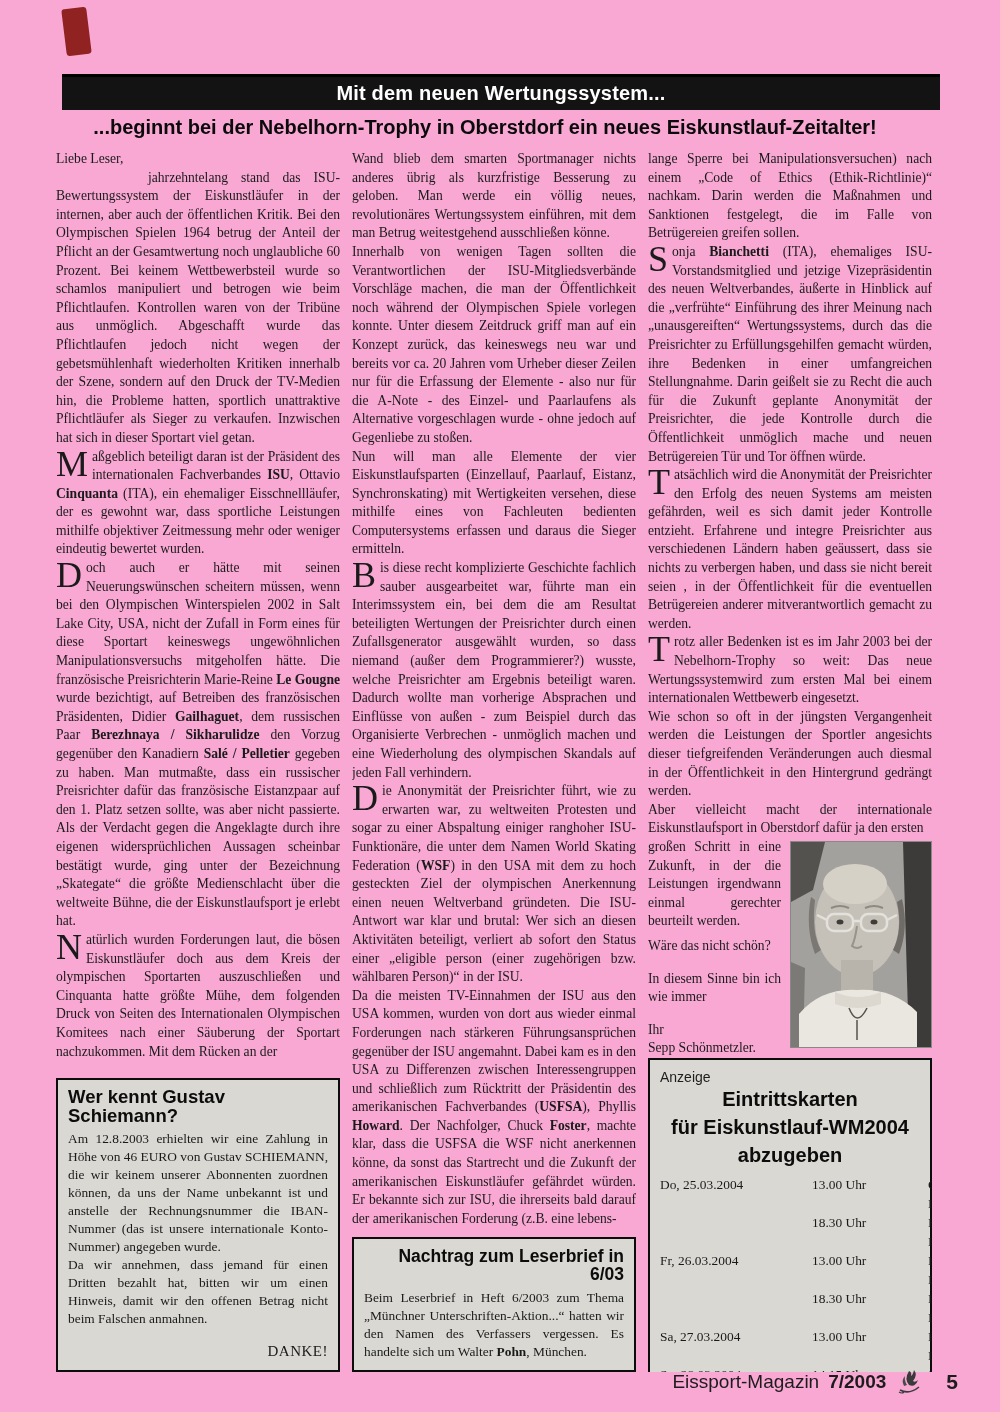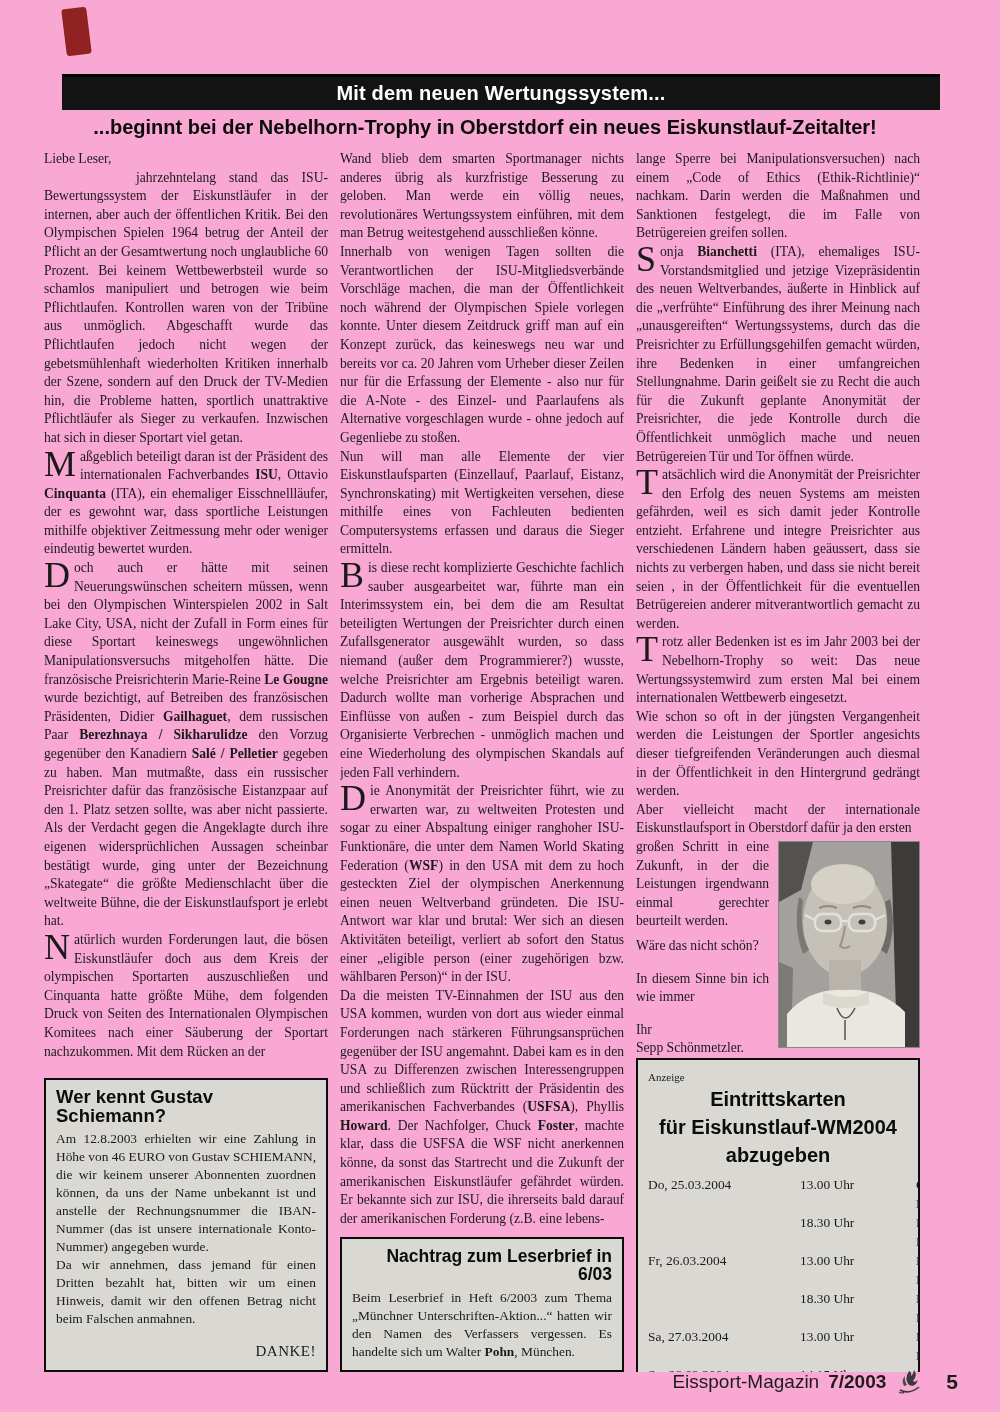--- a/index.html
+++ b/index.html
@@ -4,35 +4,35 @@
 <style>
   html,body{margin:0;padding:0;}
   body{width:1000px;height:1412px;background:#e9e8e4;font-family:"Liberation Serif",serif;}
   .page{position:relative;width:1000px;height:1412px;background:#f9a8d4;overflow:hidden;color:#1a1a1a;}
   .red-mark{position:absolute;left:64px;top:8px;width:25px;height:47px;background:#871711;border-radius:3px;transform:rotate(-7deg);opacity:.92;}
   .banner{position:absolute;left:62px;top:74px;width:878px;height:33px;background:#131313;border-top:3px solid #000;
           display:flex;align-items:center;justify-content:center;}
   .banner span{color:#fff;font-family:"Liberation Sans",sans-serif;font-weight:bold;font-size:20px;letter-spacing:.2px;}
   .subhead{position:absolute;left:46px;top:116px;width:878px;text-align:center;
            font-family:"Liberation Sans",sans-serif;font-weight:bold;font-size:20px;color:#0b0b0b;}
-  .content{position:absolute;left:44px;top:150px;width:876px;height:1222px;display:flex;gap:12px;}
+  .content{position:absolute;left:56px;top:150px;width:876px;height:1222px;display:flex;gap:12px;}
   .col{width:284px;display:flex;flex-direction:column;overflow:hidden;font-size:13.6px;line-height:18.6px;}
   .coltext p{margin:0;text-align:justify;}
   .coltext p.salutation{text-align:left;}
   .coltext p.bigindent{text-indent:92px;}
   .coltext p.gap{margin-top:14px;}
   .coltext p.gap-sm{margin-top:6px;}
   .dropcap{float:left;font-size:36px;line-height:29px;padding:2px 4px 0 0;font-family:"Liberation Serif",serif;}
   .portrait{float:right;width:140px;height:205px;margin:3px 0 5px 9px;border:1px solid #8a8884;background:#a8a6a2;}
   .box{border:2px solid #0c0c0c;background:#d9d8d3;padding:8px 10px 9px;margin-top:auto;}
   .box p{margin:0;text-align:justify;font-size:13.4px;line-height:18px;}
   .box-title{font-family:"Liberation Sans",sans-serif;font-weight:bold;font-size:18.5px;margin:0 0 5px;color:#0c0c0c;}
   .box-title.center{text-align:right;font-size:17.5px;}
   .danke{text-align:right;font-size:15px;margin-top:14px;letter-spacing:.5px;}
-  .anzeige{font-family:Liberation Serif, serif;font-size:11px;color:#1d1d1d;margin-bottom:-2px;}
+  .anzeige{font-family:Liberation Sans, sans-serif;font-size:14px;color:#1d1d1d;margin-bottom:-2px;}
   .wm-title{font-family:"Liberation Sans",sans-serif;font-weight:bold;font-size:20px;line-height:1.4;text-align:center;margin-bottom:6px;color:#0c0c0c;}
   .schedule{margin-bottom:2px;}
   .schedule-row{display:grid;grid-template-columns:106px 70px 1fr;font-size:13.4px;line-height:19px;gap:46px;}
   .footer{position:absolute;top:1368px;right:42px;display:flex;align-items:center;gap:9px;
           font-family:"Liberation Sans",sans-serif;font-size:19px;color:#1c1c1c;}
   .footer .pagenum{font-weight:bold;font-size:21px;margin-left:14px;}
   b{font-weight:bold;}
 </style>
 </head>
 <body>

